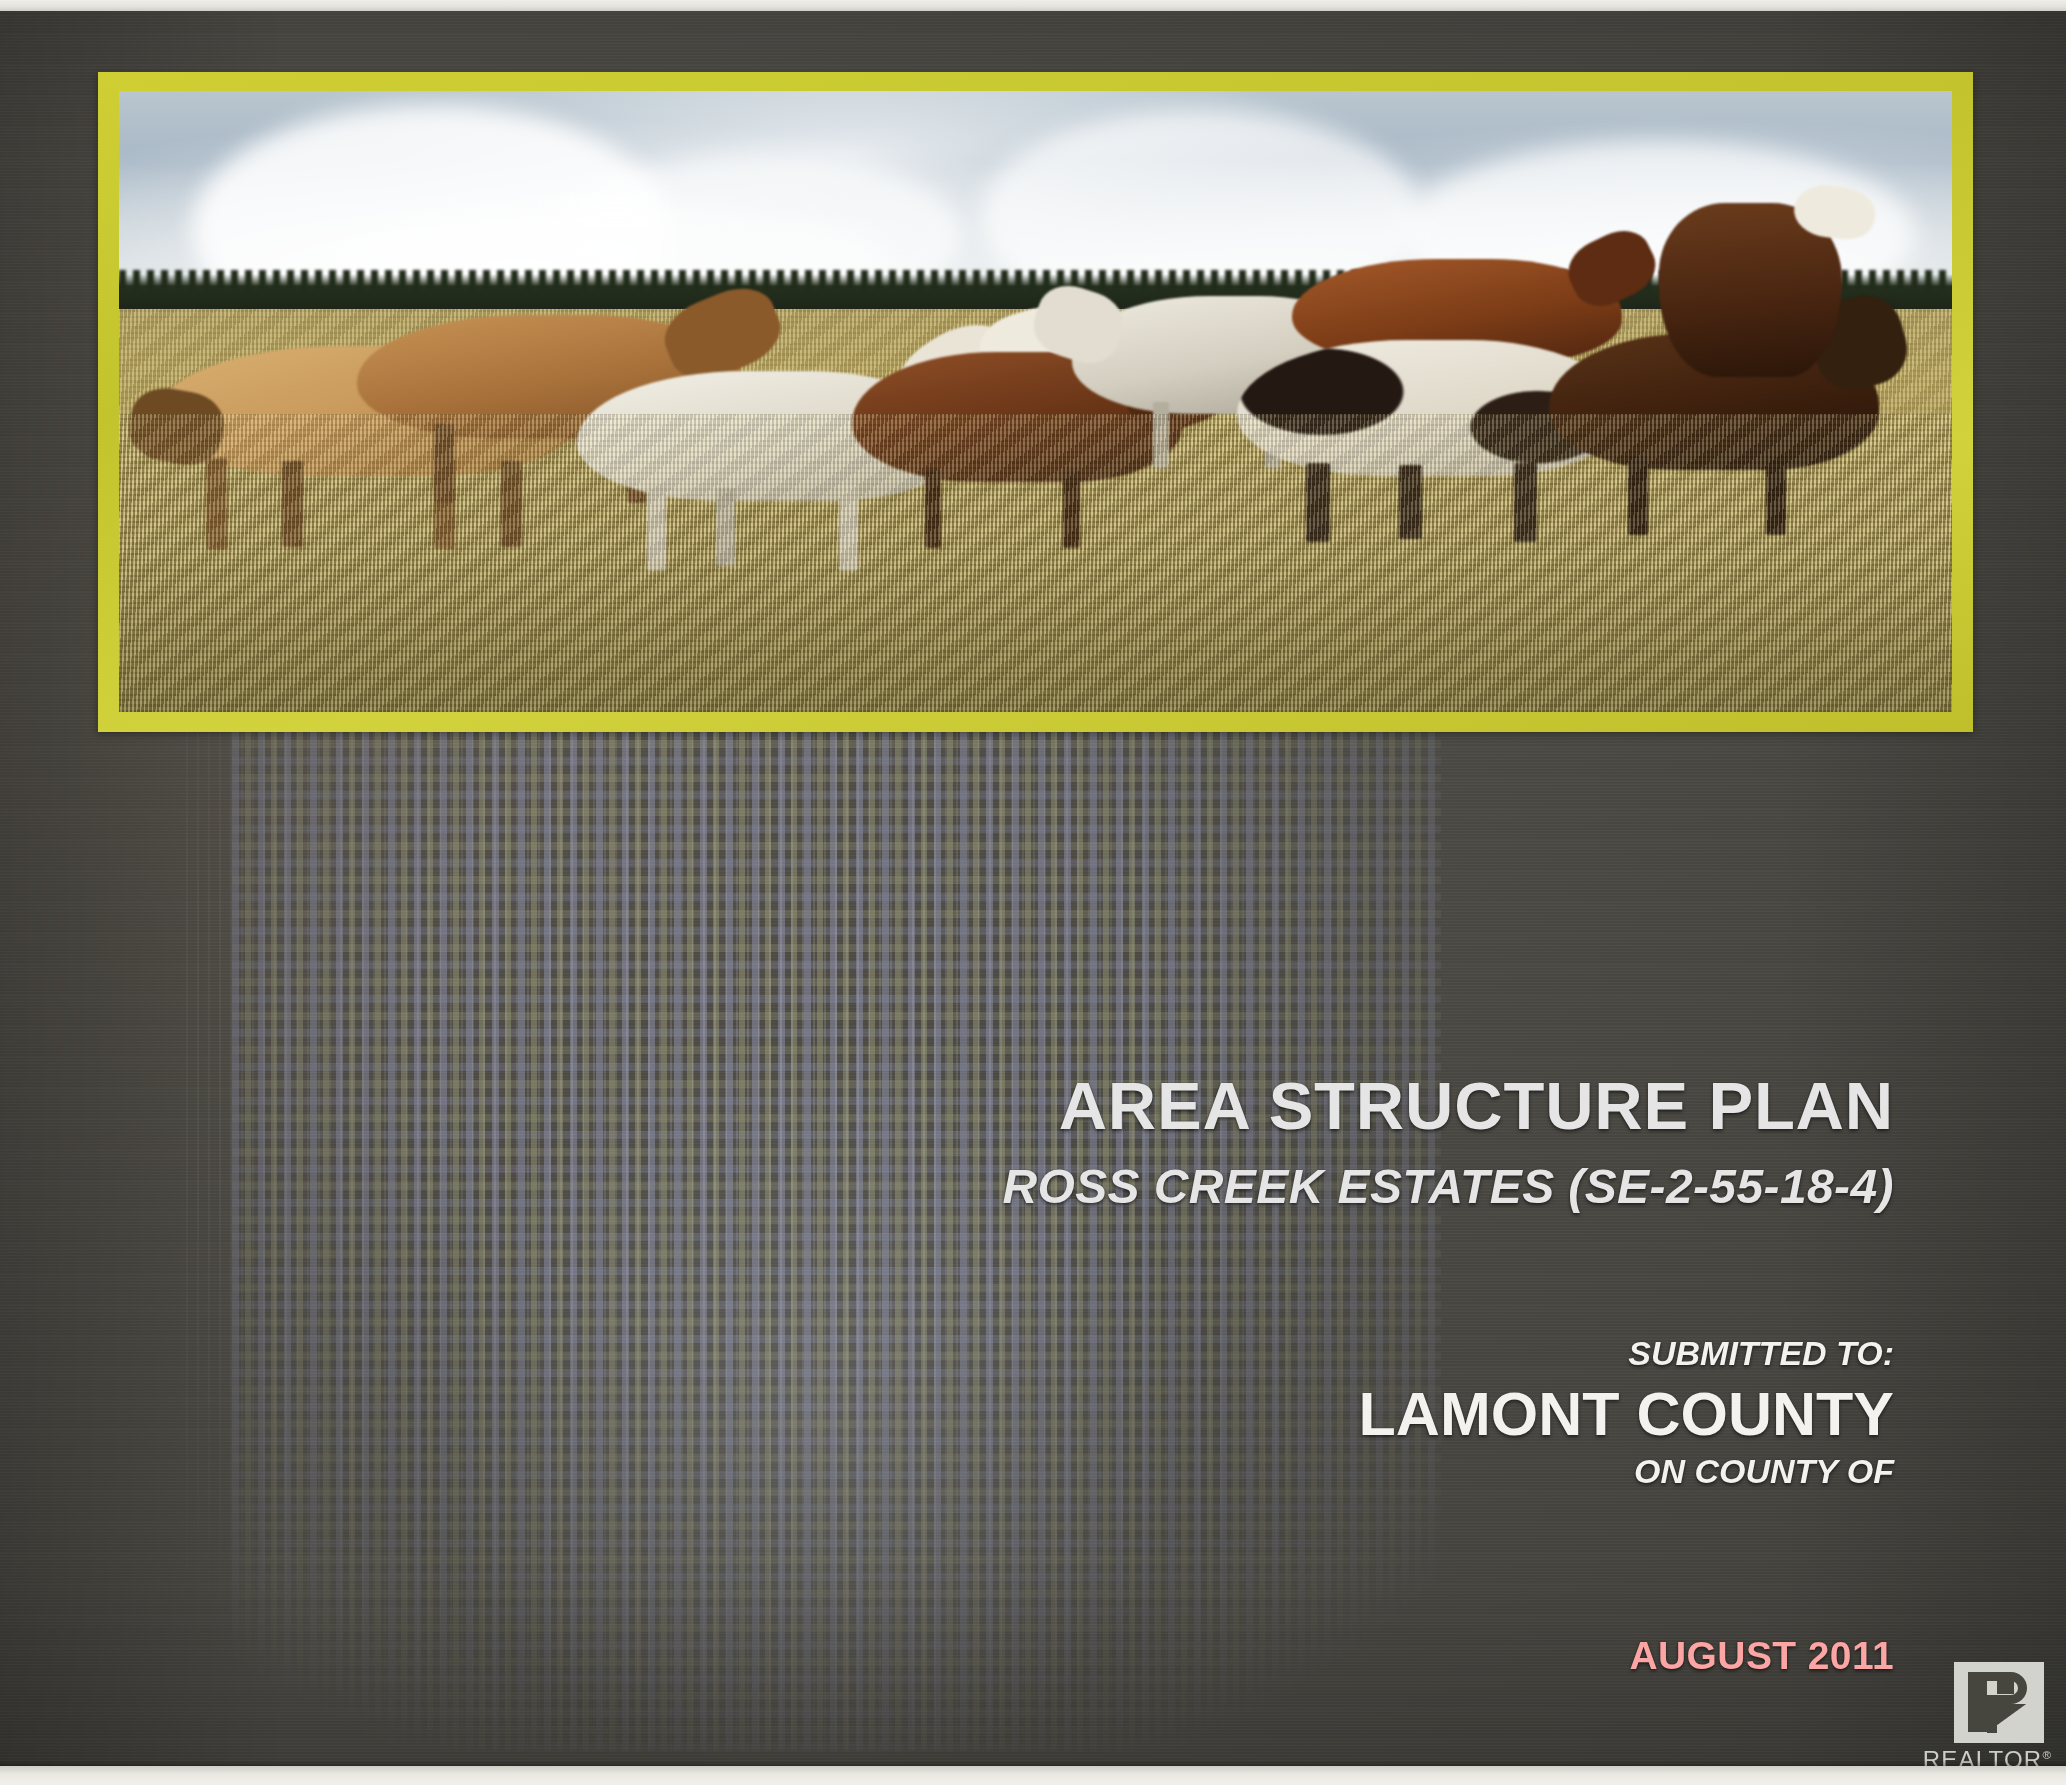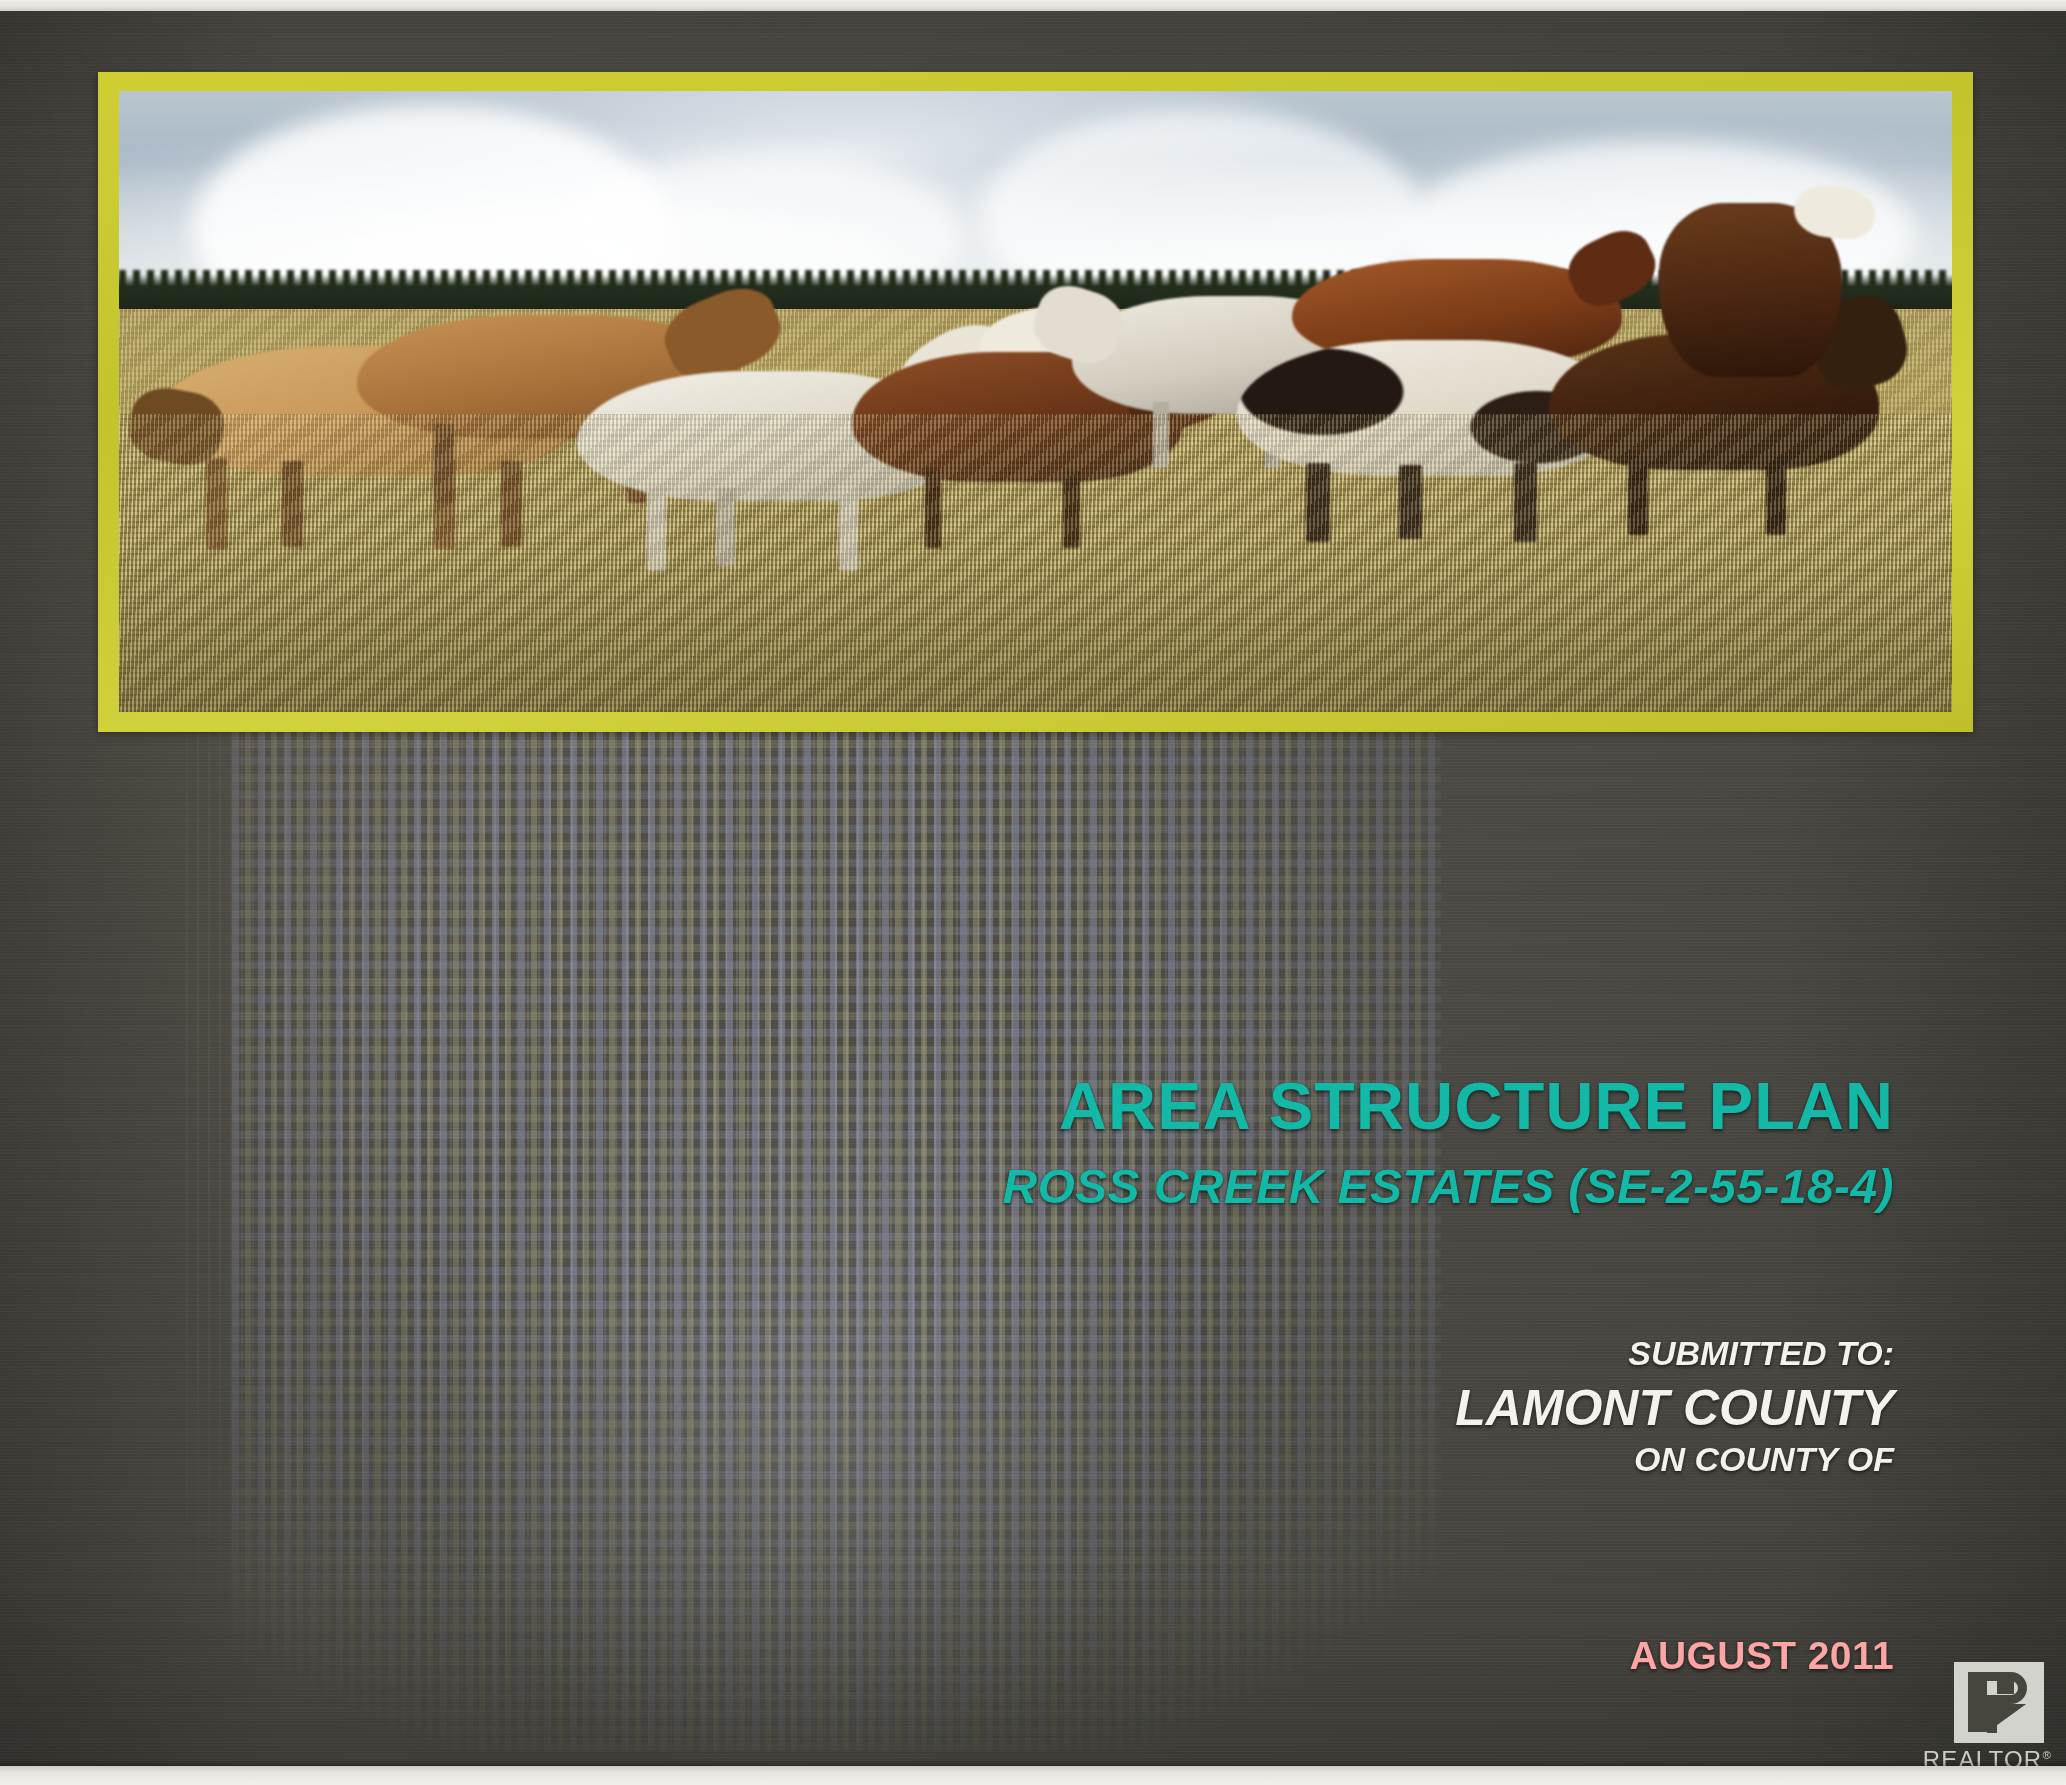--- a/index.html
+++ b/index.html
@@ -169,38 +169,38 @@
   .horse .leg{position:absolute;border-radius:2.3px;}
   .horse-blur{filter:blur(0.9px);}
 
   
   .text-block{
     position:absolute;
     right:172px;
     top:1071px;
     width:1271px;
     text-align:right;
-    color:#14b8a6;
+    color:#e5e5e5;
     text-shadow:0 1.5px 3.9px rgba(0,0,0,.55), 0 0 0.8px rgba(0,0,0,.6);
   }
   .t-title{
     font-size:67px;font-weight:700;letter-spacing:0.8px;
     line-height:1.05;margin:0 0 20px 0;white-space:nowrap;
   }
   .t-subtitle{
     font-size:48px;font-style:italic;font-weight:600;letter-spacing:0.4px;
     line-height:1.08;margin:0;white-space:nowrap;
   }
   .submit-group{
     position:absolute;right:172px;top:1333px;width:1271px;
     text-align:right;color:#f3f2ee;
     text-shadow:0 1.5px 3.9px rgba(0,0,0,.55), 0 0 0.8px rgba(0,0,0,.6);
   }
   .t-sub-to{font-size:34px;font-style:italic;font-weight:600;line-height:1.2;margin:0 0 6.2px 0;}
-  .t-county{font-size:50px;font-style:italic;font-weight:600;line-height:1.12;margin:0 0 3.1px 0;}
+  .t-county{font-size:61px;font-weight:600;line-height:1.12;margin:0 0 3.1px 0;}
   .t-behalf{font-size:34px;font-style:italic;font-weight:600;line-height:1.2;margin:0 0 4.6px 0;}
   .t-owners{font-size:48px;font-style:italic;font-weight:600;line-height:1.12;margin:0;}
 
   .t-date{
     position:absolute;right:172px;top:1634px;
     font-size:39px;font-weight:700;letter-spacing:0.4px;
     color:#fca5a5;
     text-shadow:0 1.5px 3.9px rgba(0,0,0,.55), 0 0 0.8px rgba(0,0,0,.6);
   }
 

